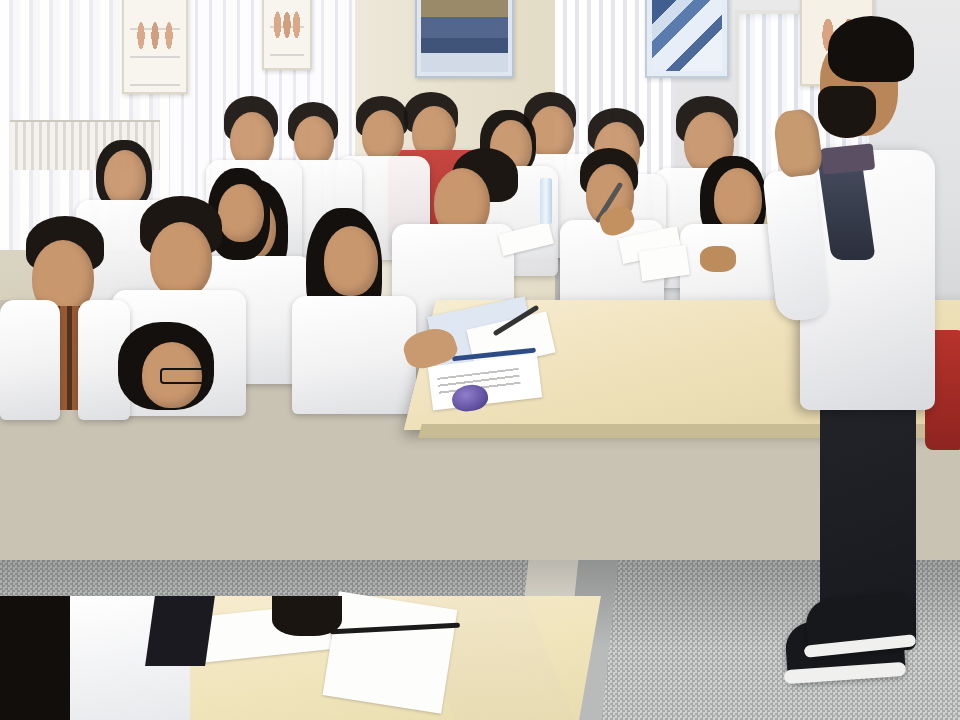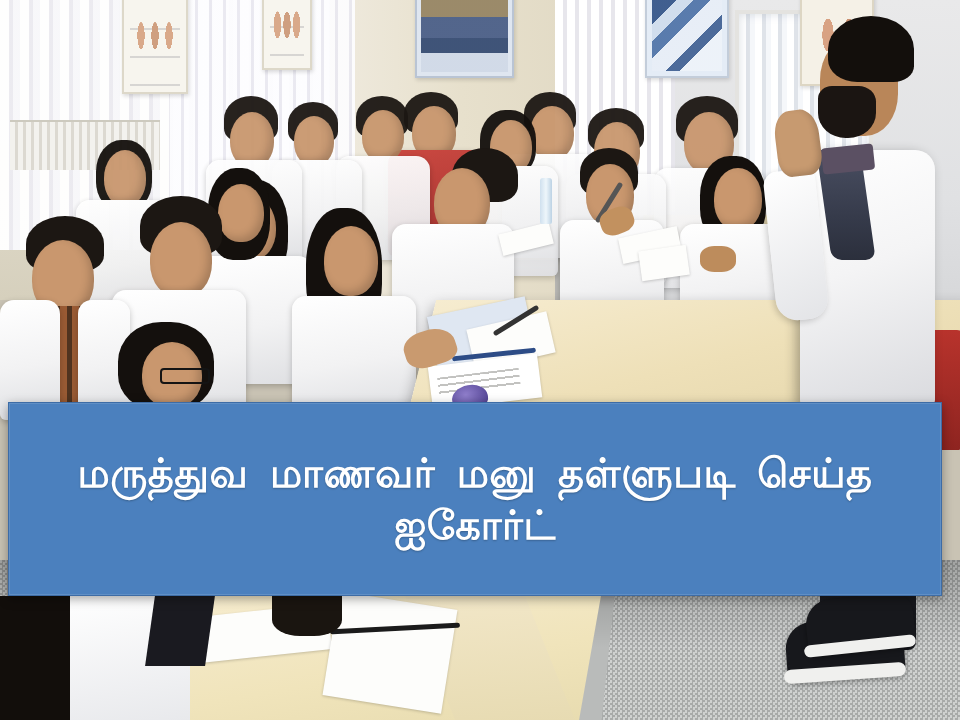--- a/index.html
+++ b/index.html
@@ -546,17 +546,14 @@
     <div class="paper p5"></div>
     <div class="paper p6"></div>
     <div class="pen pen3"></div>
     <div style="position:absolute;left:60px;top:596px;width:130px;height:124px;background:linear-gradient(170deg,#ffffff,#e8e9ec);border-radius:10px 0 0 0;"></div>
     <div style="position:absolute;left:0px;top:596px;width:70px;height:124px;background:#120e0b;"></div>
     <div style="position:absolute;left:150px;top:596px;width:60px;height:70px;background:#1a1a20;transform:skewX(-8deg);"></div>
     <div style="position:absolute;left:272px;top:596px;width:70px;height:40px;background:#1a1510;border-radius:0 0 40% 40%;"></div>
 
   </div>
 
-  <div class="banner">
-    <div class="banner-text">மருத்துவ மாணவர் மனு தள்ளுபடி செய்த ஐகோர்ட்</div>
-  </div>
 
 </div>
 
 </body></html>

